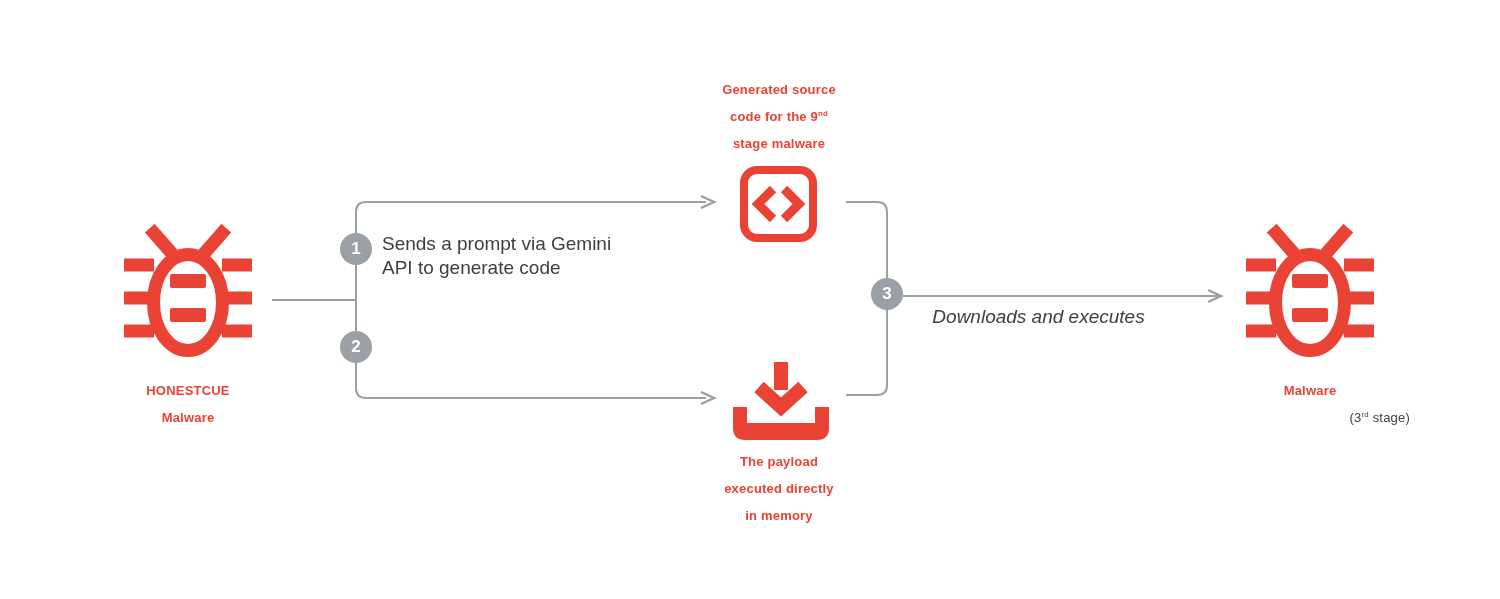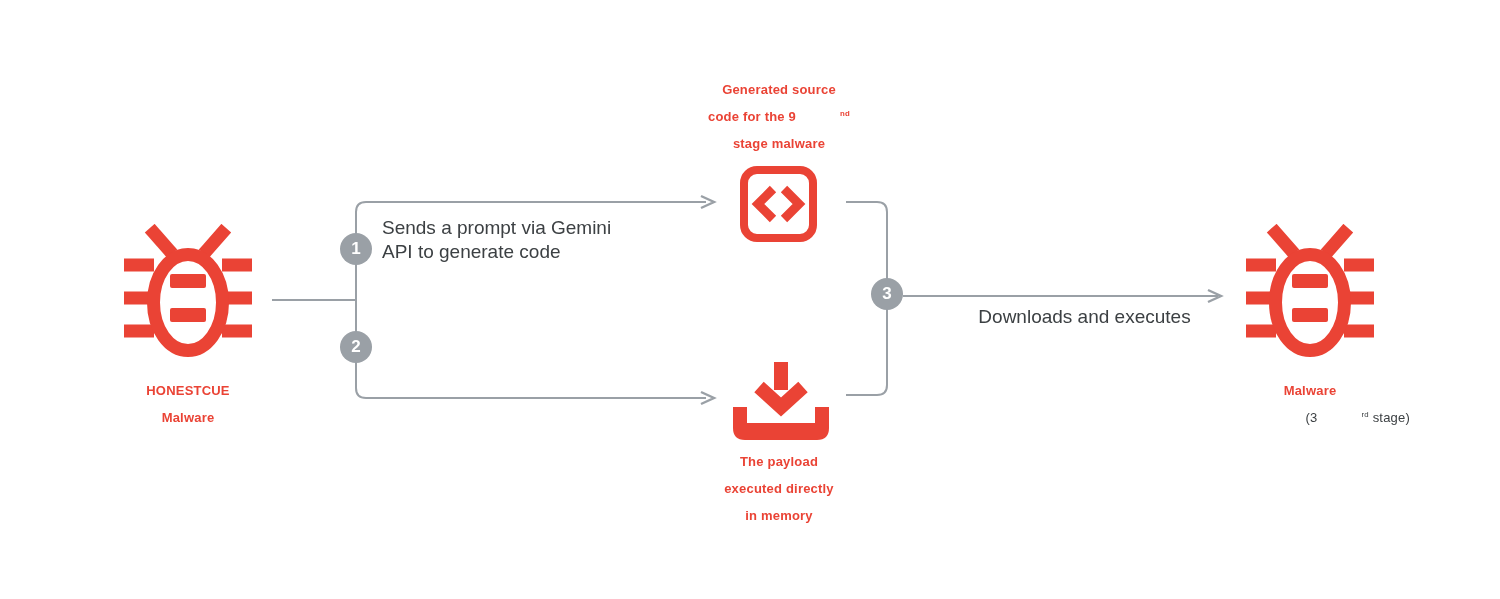--- a/index.html
+++ b/index.html
@@ -19,21 +19,21 @@
     color:#3C4043;font-size:19px;line-height:24px;text-align:left;
   }
   .flow-label{
     color:#3C4043;font-size:19px;line-height:24px;text-align:center;
   }
   .num-circle{
     width:32px;height:32px;border-radius:50%;background:#9AA0A6;
     color:#ffffff;font-size:17px;font-weight:bold;
     display:flex;align-items:center;justify-content:center;
   }
-  sup{font-size:0.6em;line-height:0;margin-left:44px;}
+  sup{font-size:0.6em;line-height:0;}
 </style>
 </head>
 <body>
 
 <div class="canvas">
 
   <svg class="connectors" width="1500" height="599" viewBox="0 0 1500 599" fill="none">
 
     <path d="M 272 300 L 356 300" stroke="#9AA0A6" stroke-width="2"></path>
 
@@ -70,25 +70,25 @@
   <div class="abs num-circle" style="left:340px;top:233px;">
     <span>1</span>
   </div>
   <div class="abs num-circle" style="left:340px;top:331px;">
     <span>2</span>
   </div>
   <div class="abs num-circle" style="left:871px;top:278px;">
     <span>3</span>
   </div>
 
-  <div class="abs step-text" style="left:382px;top:216px;width:280px;">
+  <div class="abs step-text" style="left:382px;top:232px;width:280px;">
     <div>Sends a prompt via Gemini</div>
     <div>API to generate code</div>
   </div>
-  <div class="abs flow-label" style="left:925px;top:305px;width:319px;">
+  <div class="abs flow-label" style="left:879px;top:305px;width:319px;font-style:italic;">
     <span>Downloads and executes</span>
   </div>
 
   <div class="abs node-label" style="left:649px;top:76px;width:260px;">
     <div>Generated source</div>
     <div><span>code for the 9</span><sup>nd</sup></div>
     <div>stage malware</div>
   </div>
   <div class="abs" style="left:740px;top:166px;">
     <svg width="77" height="76" viewBox="0 0 77 76">

